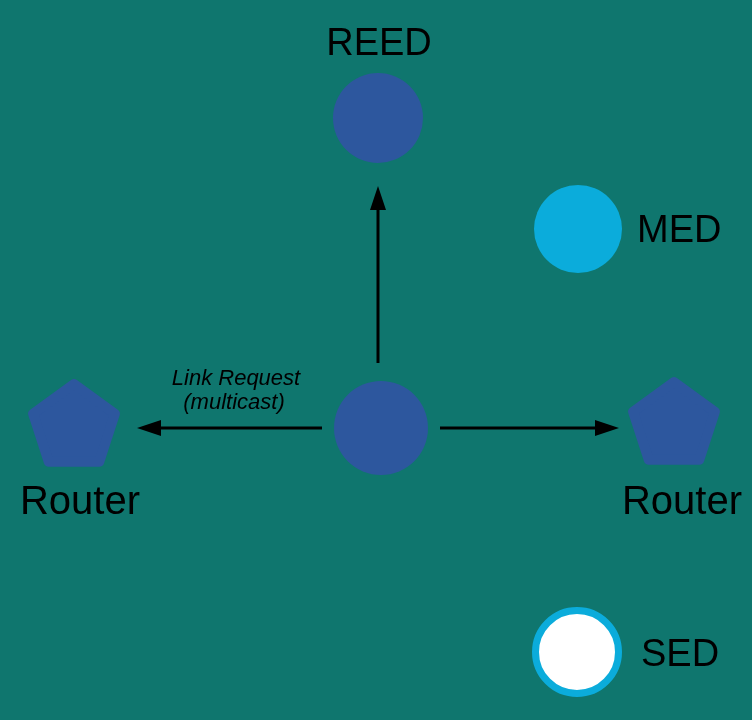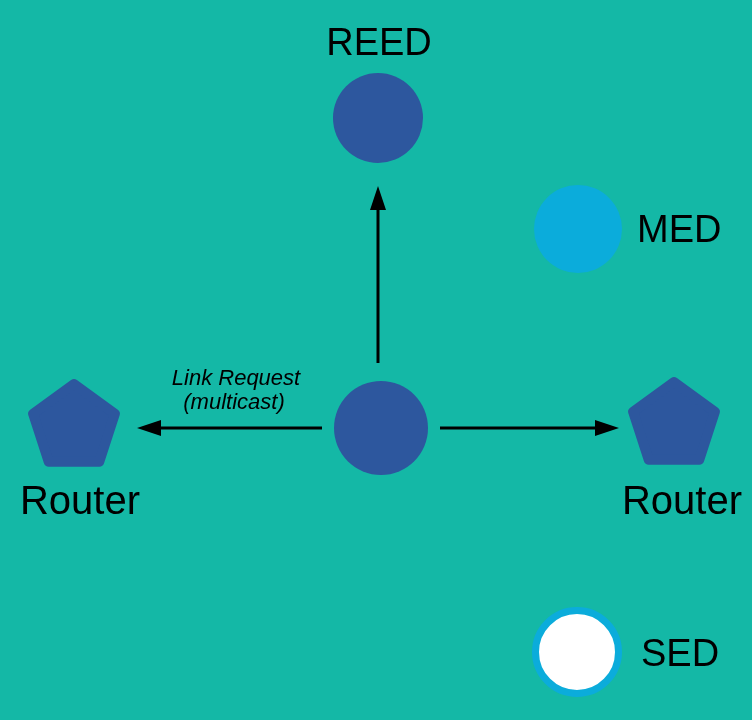--- a/index.html
+++ b/index.html
@@ -5,21 +5,21 @@
   html, body {
     margin: 0;
     padding: 0;
     background: #ffffff;
     font-family: "Liberation Sans", sans-serif;
   }
   .canvas {
     position: relative;
     width: 752px;
     height: 720px;
-    background: #14b8a6;
+    background: #0f766e;
     overflow: hidden;
   }
   svg { display: block; }
   .node-label {
     font-family: "Liberation Sans", sans-serif;
     font-size: 38px;
     fill: #000000;
   }
   .router-label {
     font-family: "Liberation Sans", sans-serif;

